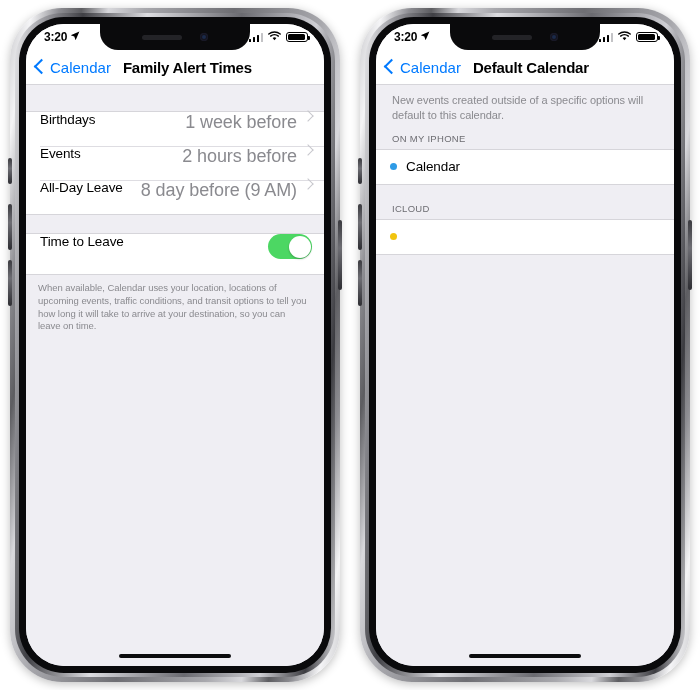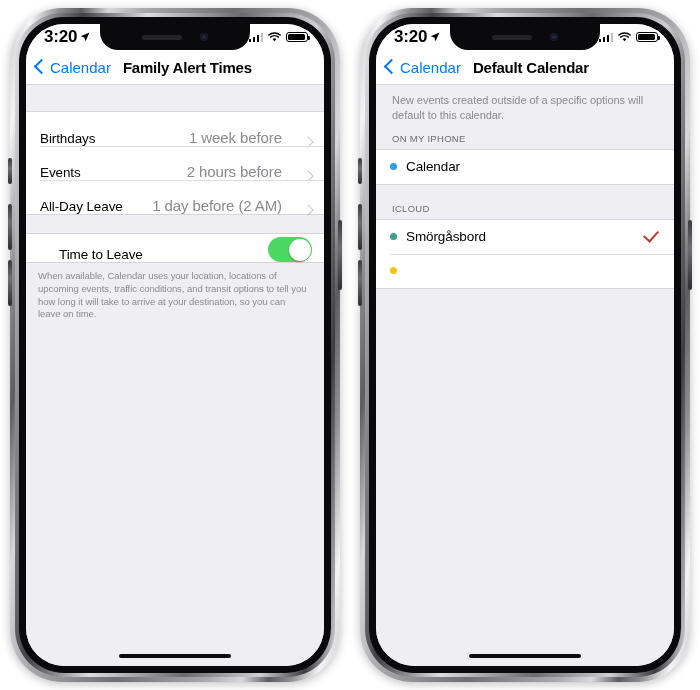--- a/index.html
+++ b/index.html
@@ -115,21 +115,21 @@
 
   
   .statusbar {
     position: relative;
     height: 26px;
     background: #ffffff;
     display: flex;
     align-items: center;
     justify-content: space-between;
     padding: 0 16px 0 18px;
-    font-size: 17px;
+    font-size: 12px;
     font-weight: bold;
     color: #000;
     z-index: 20;
   }
   .sb-left { display: flex; align-items: center; gap: 3px; letter-spacing: -0.2px; }
   .sb-right { display: flex; align-items: center; gap: 5px; }
   .loc-arrow { display: inline-block; }
   .signal {
     display: inline-flex;
     align-items: flex-end;
@@ -209,43 +209,43 @@
   .gap { height: 26px; background: #efeef3; }
   .gap-sm { height: 18px; background: #efeef3; }
 
   .group {
     background: #ffffff;
     border-top: 1px solid #d6d5da;
     border-bottom: 1px solid #d6d5da;
   }
   .row {
     display: flex;
-    align-items: flex-end;
+    align-items: flex-start;
     height: 34px;
     padding: 0 12px 0 14px;
     position: relative;
     cursor: pointer;
   }
   .row + .row::before {
     content: "";
     position: absolute;
     left: 14px; right: 0; top: 0;
     height: 1px;
     background: #dedde2;
   }
   .row-label {
     font-size: 13.5px;
     color: #000;
     flex: 1;
     letter-spacing: -0.1px;
   }
   .row-value {
-    font-size: 15px;
+    font-size: 18px;
     color: #8a8a8f;
-    margin-right: 22px;
+    margin-right: 7px;
     letter-spacing: -0.1px;
   }
   .chev {
     width: 7px; height: 7px;
     border-right: 1.8px solid #c7c7cc;
     border-top: 1.8px solid #c7c7cc;
     transform: rotate(45deg);
   }
 
   
@@ -406,29 +406,29 @@
             <span class="row-value">1 week before</span>
             <span class="chev"></span>
           </div>
           <div class="row">
             <span class="row-label">Events</span>
             <span class="row-value">2 hours before</span>
             <span class="chev"></span>
           </div>
           <div class="row">
             <span class="row-label">All-Day Leave</span>
-            <span class="row-value">1 day before (2 AM)</span>
+            <span class="row-value">8 day before (9 AM)</span>
             <span class="chev"></span>
           </div>
         </div>
 
         <div class="gap-sm"></div>
 
         <div class="group">
-          <div class="row" style="height:28px;margin-left:19px;">
+          <div class="row" style="height:40px;">
             <span class="row-label">Time to Leave</span>
             <span class="toggle">
               <span class="knob"></span>
             </span>
           </div>
         </div>
 
         <div class="footnote">When available, Calendar uses your location, locations of upcoming events, traffic conditions, and transit options to tell you how long it will take to arrive at your destination, so you can leave on time.</div>
       </div>
 
@@ -499,25 +499,20 @@
             <span class="dot" style="background:#2E9BE6;"></span>
             <span class="cal-name">Calendar</span>
           </div>
         </div>
 
         <div class="gap-sm"></div>
 
         <div class="section-hdr">ICLOUD</div>
         <div class="group">
           <div class="cal-row">
-            <span class="dot" style="background:#3F9E8C;"></span>
-            <span class="cal-name">Smörgåsbord</span>
-            <span class="check"></span>
-          </div>
-          <div class="cal-row">
             <span class="dot" style="background:#F1C40F;"></span>
           </div>
         </div>
       </div>
 
       <div class="home-indicator"></div>
     </div>
   </div>
 
 </div>

